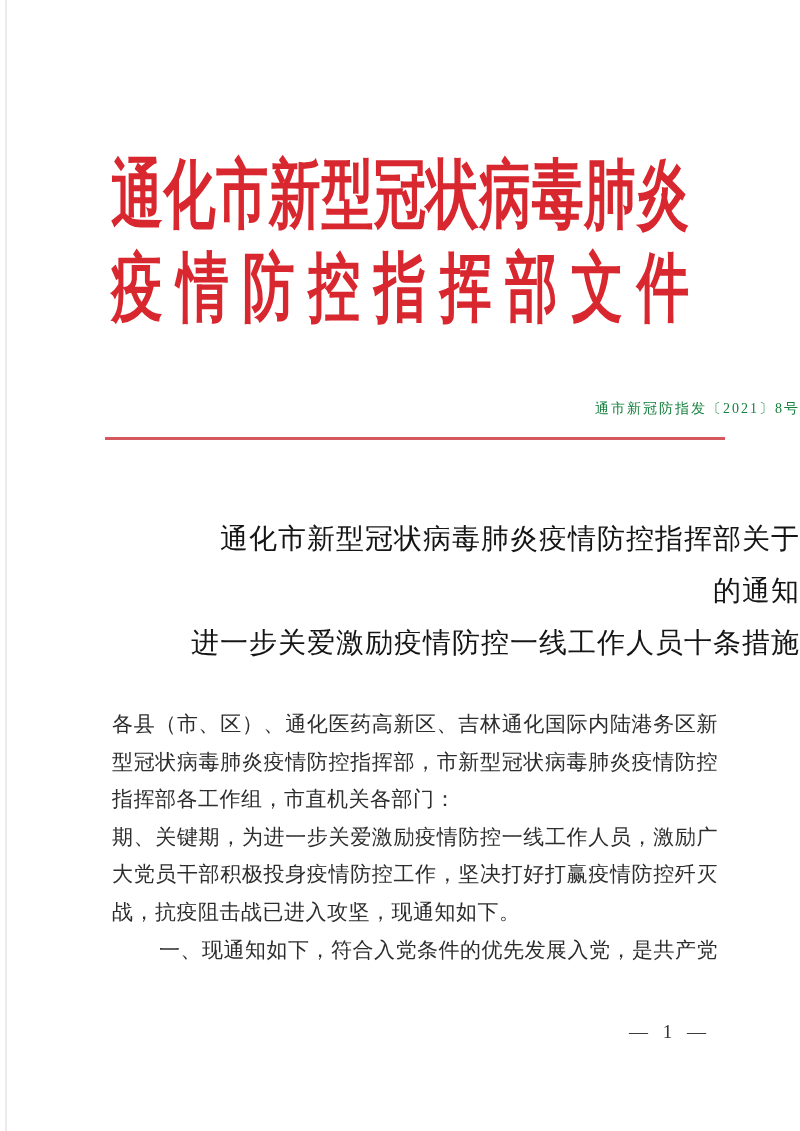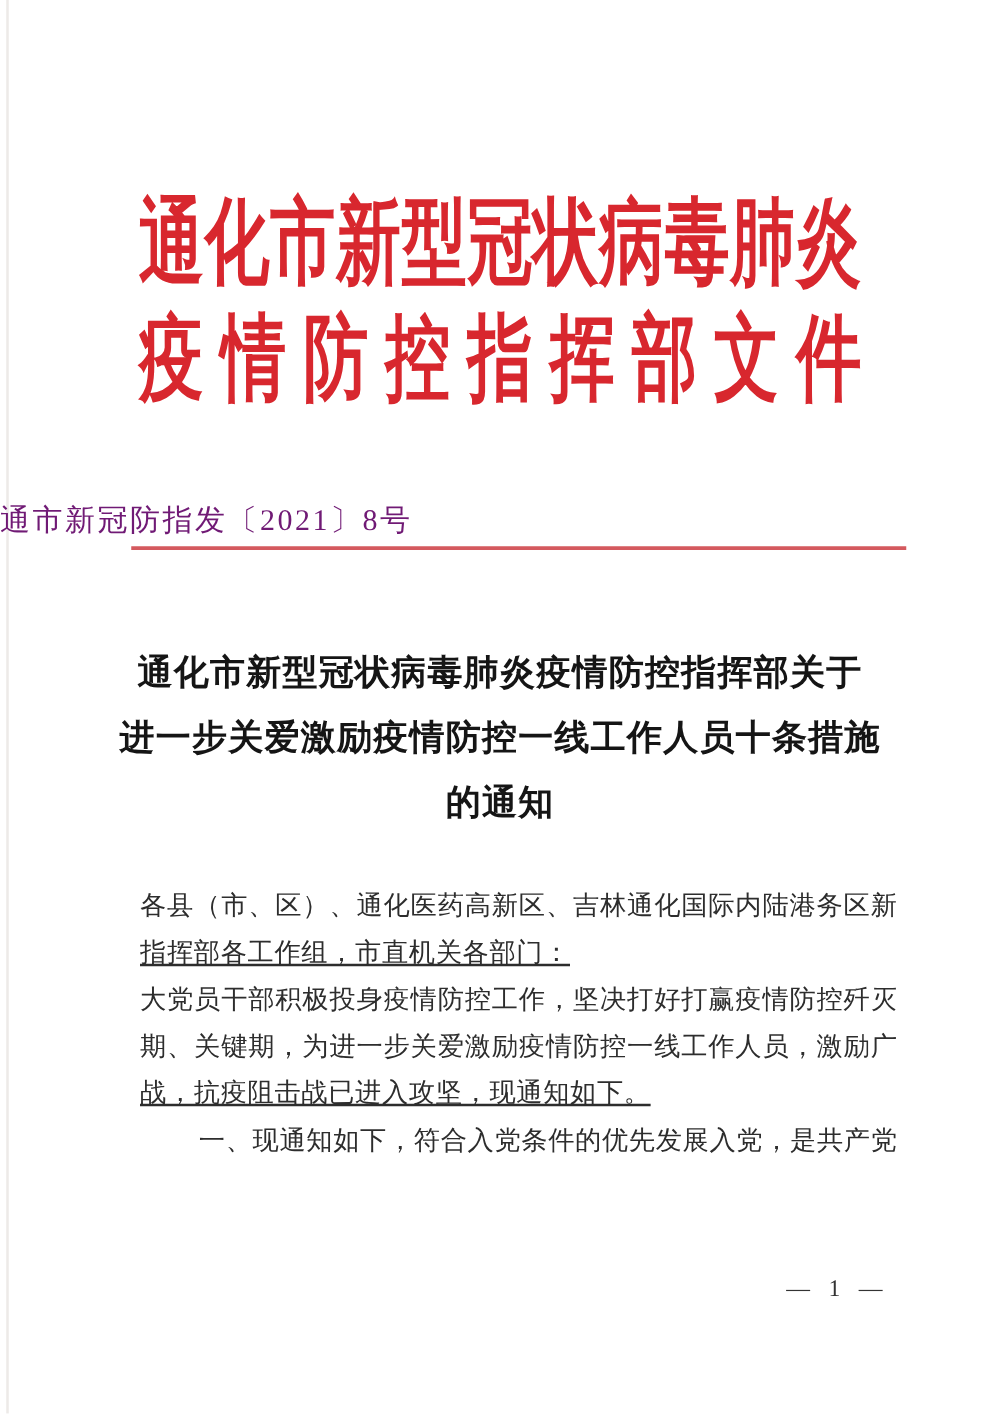--- a/index.html
+++ b/index.html
@@ -39,41 +39,41 @@
     white-space: nowrap;
   }
   #banner-line-1 { top: 158px; }
   #banner-line-2 { top: 251px; }
 
   .doc-number {
     position: absolute;
     top: 400px;
     left: 0;
     width: 100%;
-    text-align: left;
-    font-size: 24px;
+    text-align: right;
+    font-size: 14px;
     letter-spacing: 2px;
-    color: #701a75;
+    color: #15803d;
   }
   .divider {
     position: absolute;
     top: 437px;
     left: 105px;
     width: 620px;
     height: 3px;
     background: #d4595e;
   }
   .title {
     position: absolute;
     top: 513px;
     left: 0;
     width: 100%;
-    text-align: center;
+    text-align: right;
     font-size: 28px;
-    font-weight: bold;
+    font-weight: normal;
     color: #151515;
     line-height: 52px;
     letter-spacing: 1px;
   }
   .body-text {
     position: absolute;
     top: 706px;
     left: 112px;
     width: 606px;
     font-size: 21px;
@@ -83,21 +83,20 @@
     height: 37.6px;
     line-height: 37.6px;
     box-sizing: border-box;
     text-align: justify;
     text-align-last: justify;
     letter-spacing: 0.5px;
   }
   .bline.end {
     text-align: right;
     text-align-last: left;
-    text-decoration: underline;
   }
   .bline.indent {
     padding-left: 47px;
   }
   .page-number {
     position: absolute;
     top: 1021px;
     left: 595px;
     width: 150px;
     text-align: center;
@@ -138,28 +137,29 @@
       <span>文</span>
       <span>件</span>
     </div>
 
   <div class="doc-number">通市新冠防指发〔2021〕8号</div>
 
   <div class="divider"></div>
 
   <div class="title">
     <div>通化市新型冠状病毒肺炎疫情防控指挥部关于</div>
+    <div>的通知</div>
     <div>进一步关爱激励疫情防控一线工作人员十条措施</div>
-    <div>的通知</div>
   </div>
 
   <div class="body-text">
     <div class="bline">各县（市、区）、通化医药高新区、吉林通化国际内陆港务区新</div>
+    <div class="bline">型冠状病毒肺炎疫情防控指挥部，市新型冠状病毒肺炎疫情防控</div>
     <div class="bline end">指挥部各工作组，市直机关各部门：</div>
+    <div class="bline">期、关键期，为进一步关爱激励疫情防控一线工作人员，激励广</div>
     <div class="bline">大党员干部积极投身疫情防控工作，坚决打好打赢疫情防控歼灭</div>
-    <div class="bline">期、关键期，为进一步关爱激励疫情防控一线工作人员，激励广</div>
     <div class="bline end">战，抗疫阻击战已进入攻坚，现通知如下。</div>
     <div class="bline indent">一、现通知如下，符合入党条件的优先发展入党，是共产党</div>
   </div>
 
   <div class="page-number">— 1 —</div>
 
 </div>
 
 </body></html>

